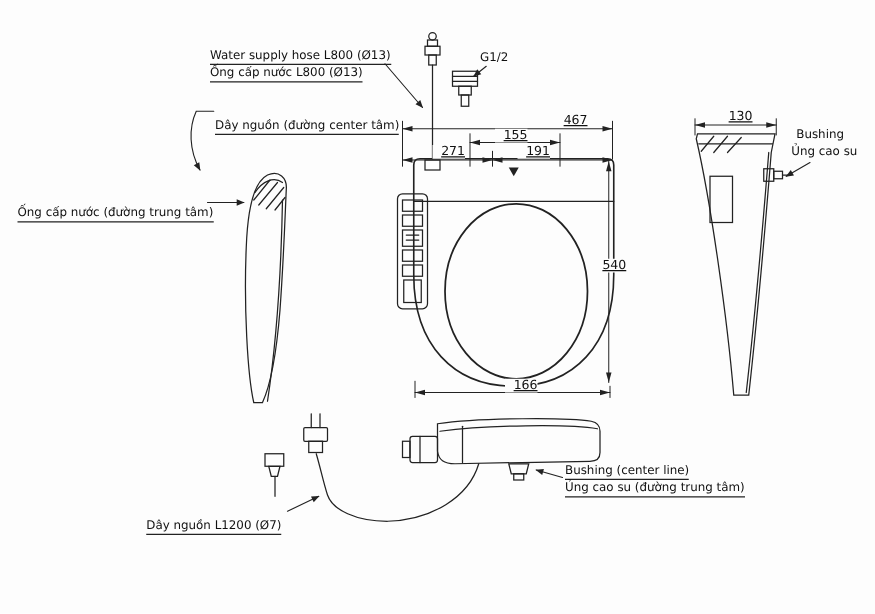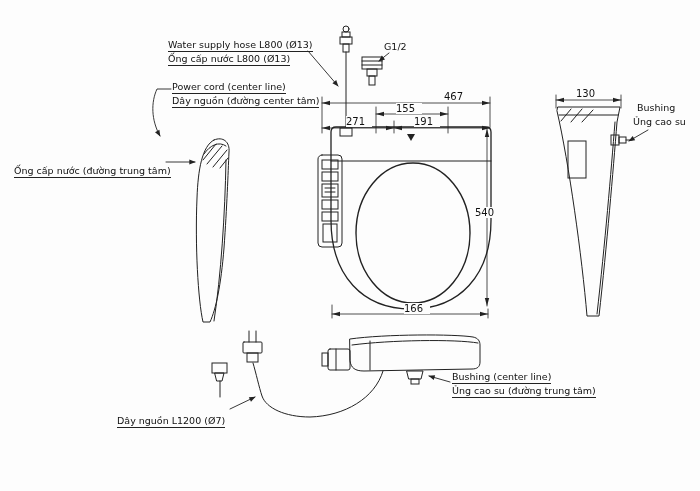--- a/index.html
+++ b/index.html
@@ -1,22 +1,22 @@
 <!DOCTYPE html>
 <html><head>
 <meta charset="utf-8">
 <style>
   html,body{margin:0;padding:0;background:#fff;}
   #stage{position:relative;width:700px;height:491px;background:#fdfdfd;overflow:hidden;
          font-family:"DejaVu Sans",sans-serif;padding-left:28px;}
   svg{position:absolute;left:0;top:0;}
   .lbl{position:absolute;font-size:9.5px;line-height:11px;color:#111;white-space:nowrap;}
   .u{border-bottom:1px solid #222;padding-bottom:1px;}
-  .dim{position:absolute;width:26px;text-align:left;font-size:10px;line-height:11px;
-       color:#111;background:#fdfdfd;}
+  .dim{position:absolute;width:26px;text-align:right;font-size:10px;line-height:11px;
+       color:#111;background:#fdfdfd;text-decoration:underline;}
 </style>
 </head>
 <body>
 
 <div id="stage">
 
   <svg width="700" height="491" viewBox="0 0 700 491">
     <defs>
       <marker id="arr" viewBox="0 0 10 10" refX="9" refY="5" markerWidth="9" markerHeight="7" orient="auto">
         <path d="M0,1 L10,5 L0,9 Z" fill="#222"></path>
@@ -154,21 +154,20 @@
         <line x1="648" y1="130" x2="629" y2="141" marker-end="url(#arr)"></line>
         <line x1="450" y1="382" x2="429" y2="376" marker-end="url(#arr)"></line>
         <line x1="230" y1="409" x2="255" y2="397" marker-end="url(#arr)"></line>
       </g>
     </g>
   </svg>
 
   <div class="lbl u" style="left:168px;top:39px">Water supply hose L800 (Ø13)</div>
   <div class="lbl u" style="left:168px;top:53px">Ống cấp nước L800 (Ø13)</div>
   <div class="lbl" style="left:384px;top:41px">G1/2</div>
-  <div class="lbl u" style="left:172px;top:81px">Power cord (center line)</div>
   <div class="lbl u" style="left:172px;top:95px">Dây nguồn (đường center tâm)</div>
   <div class="lbl u" style="left:14px;top:165px">Ống cấp nước (đường trung tâm)</div>
   <div class="lbl" style="left:637px;top:102px">Bushing</div>
   <div class="lbl" style="left:633px;top:116px">Ủng cao su</div>
   <div class="lbl u" style="left:452px;top:371px">Bushing (center line)</div>
   <div class="lbl u" style="left:452px;top:385px">Ủng cao su (đường trung tâm)</div>
   <div class="lbl u" style="left:117px;top:415px">Dây nguồn L1200 (Ø7)</div>
 
   <div class="dim" style="left:444px;top:91px">467</div>
   <div class="dim" style="left:396px;top:103px">155</div>

